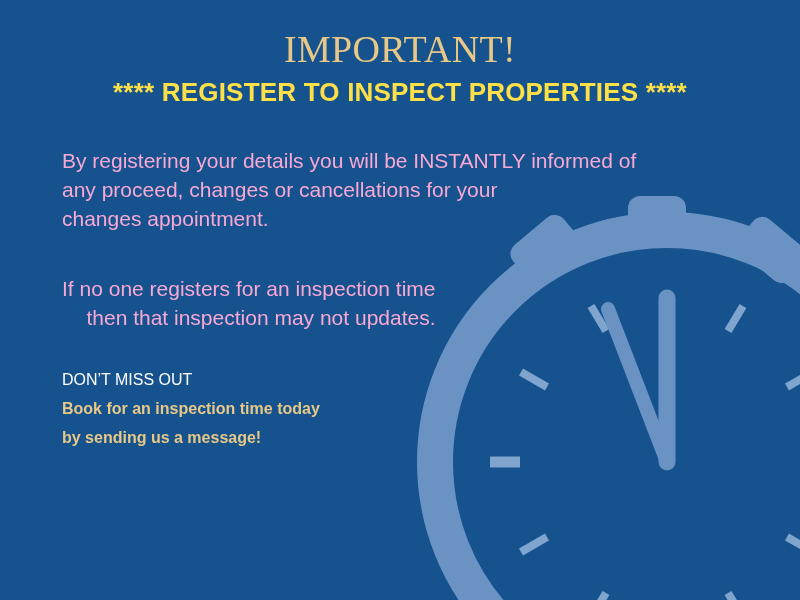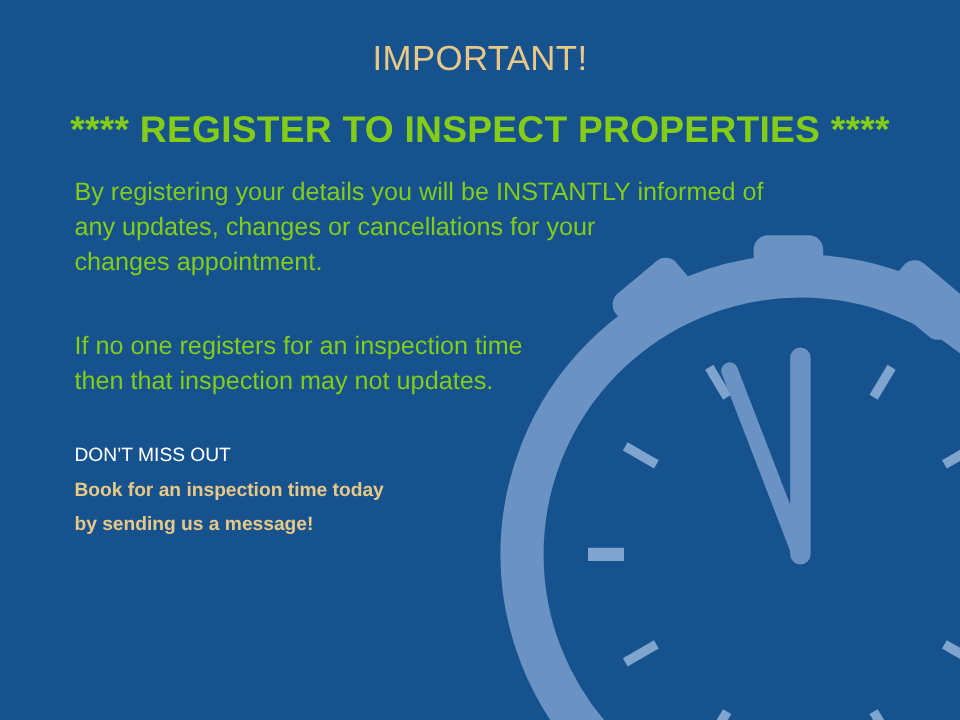--- a/index.html
+++ b/index.html
@@ -31,49 +31,50 @@
   
   .headings {
     position: absolute;
     left: 0;
     top: 30px;
     width: 800px;
     text-align: center;
     z-index: 3;
   }
   .heading-1 {
-    font-size: 29px;
+    font-size: 38px;
     font-weight: 400;
     color: #E8C887;
     letter-spacing: 0.3px;
     line-height: 38px;
+    font-family: Liberation Serif, serif;
   }
   .heading-2 {
-    font-size: 31px;
+    font-size: 26px;
     font-weight: 700;
-    color: #84cc16;
+    color: #fde047;
     letter-spacing: 0.2px;
     line-height: 38px;
-    margin-top: 21px;
+    margin-top: 5px;
   }
   
   .body-block {
     position: absolute;
     left: 62px;
     z-index: 3;
   }
   .para {
-    color: #84cc16;
+    color: #f9a8d4;
     font-size: 21px;
     font-weight: 400;
     line-height: 29px;
     white-space: nowrap;
   }
   #para-intro { top: 146px; }
-  #para-warning { top: 274px; }
+  #para-warning { top: 274px; text-align: right; }
   #cta-block { top: 365px; }
   .cta-line-plain {
     color: #FFFFFF;
     font-size: 16px;
     font-weight: 400;
     line-height: 29px;
     white-space: nowrap;
   }
   .cta-line-gold {
     color: #E8C887;
@@ -135,21 +136,21 @@
     </g>
   </svg>
 
   <div class="headings">
     <div class="heading-1">IMPORTANT!</div>
     <div class="heading-2">****  REGISTER TO INSPECT PROPERTIES ****</div>
   </div>
 
   <div class="body-block" id="para-intro">
     <div class="para">By registering your details  you will be INSTANTLY informed of</div>
-    <div class="para">any updates, changes or cancellations for your</div>
+    <div class="para">any proceed, changes or cancellations for your</div>
     <div class="para">changes appointment.</div>
   </div>
 
   <div class="body-block" id="para-warning">
     <div class="para">If no one registers for an inspection time</div>
     <div class="para">then that inspection may not updates.</div>
   </div>
 
   <div class="body-block" id="cta-block">
     <div class="cta-line-plain">DON’T MISS OUT</div>

